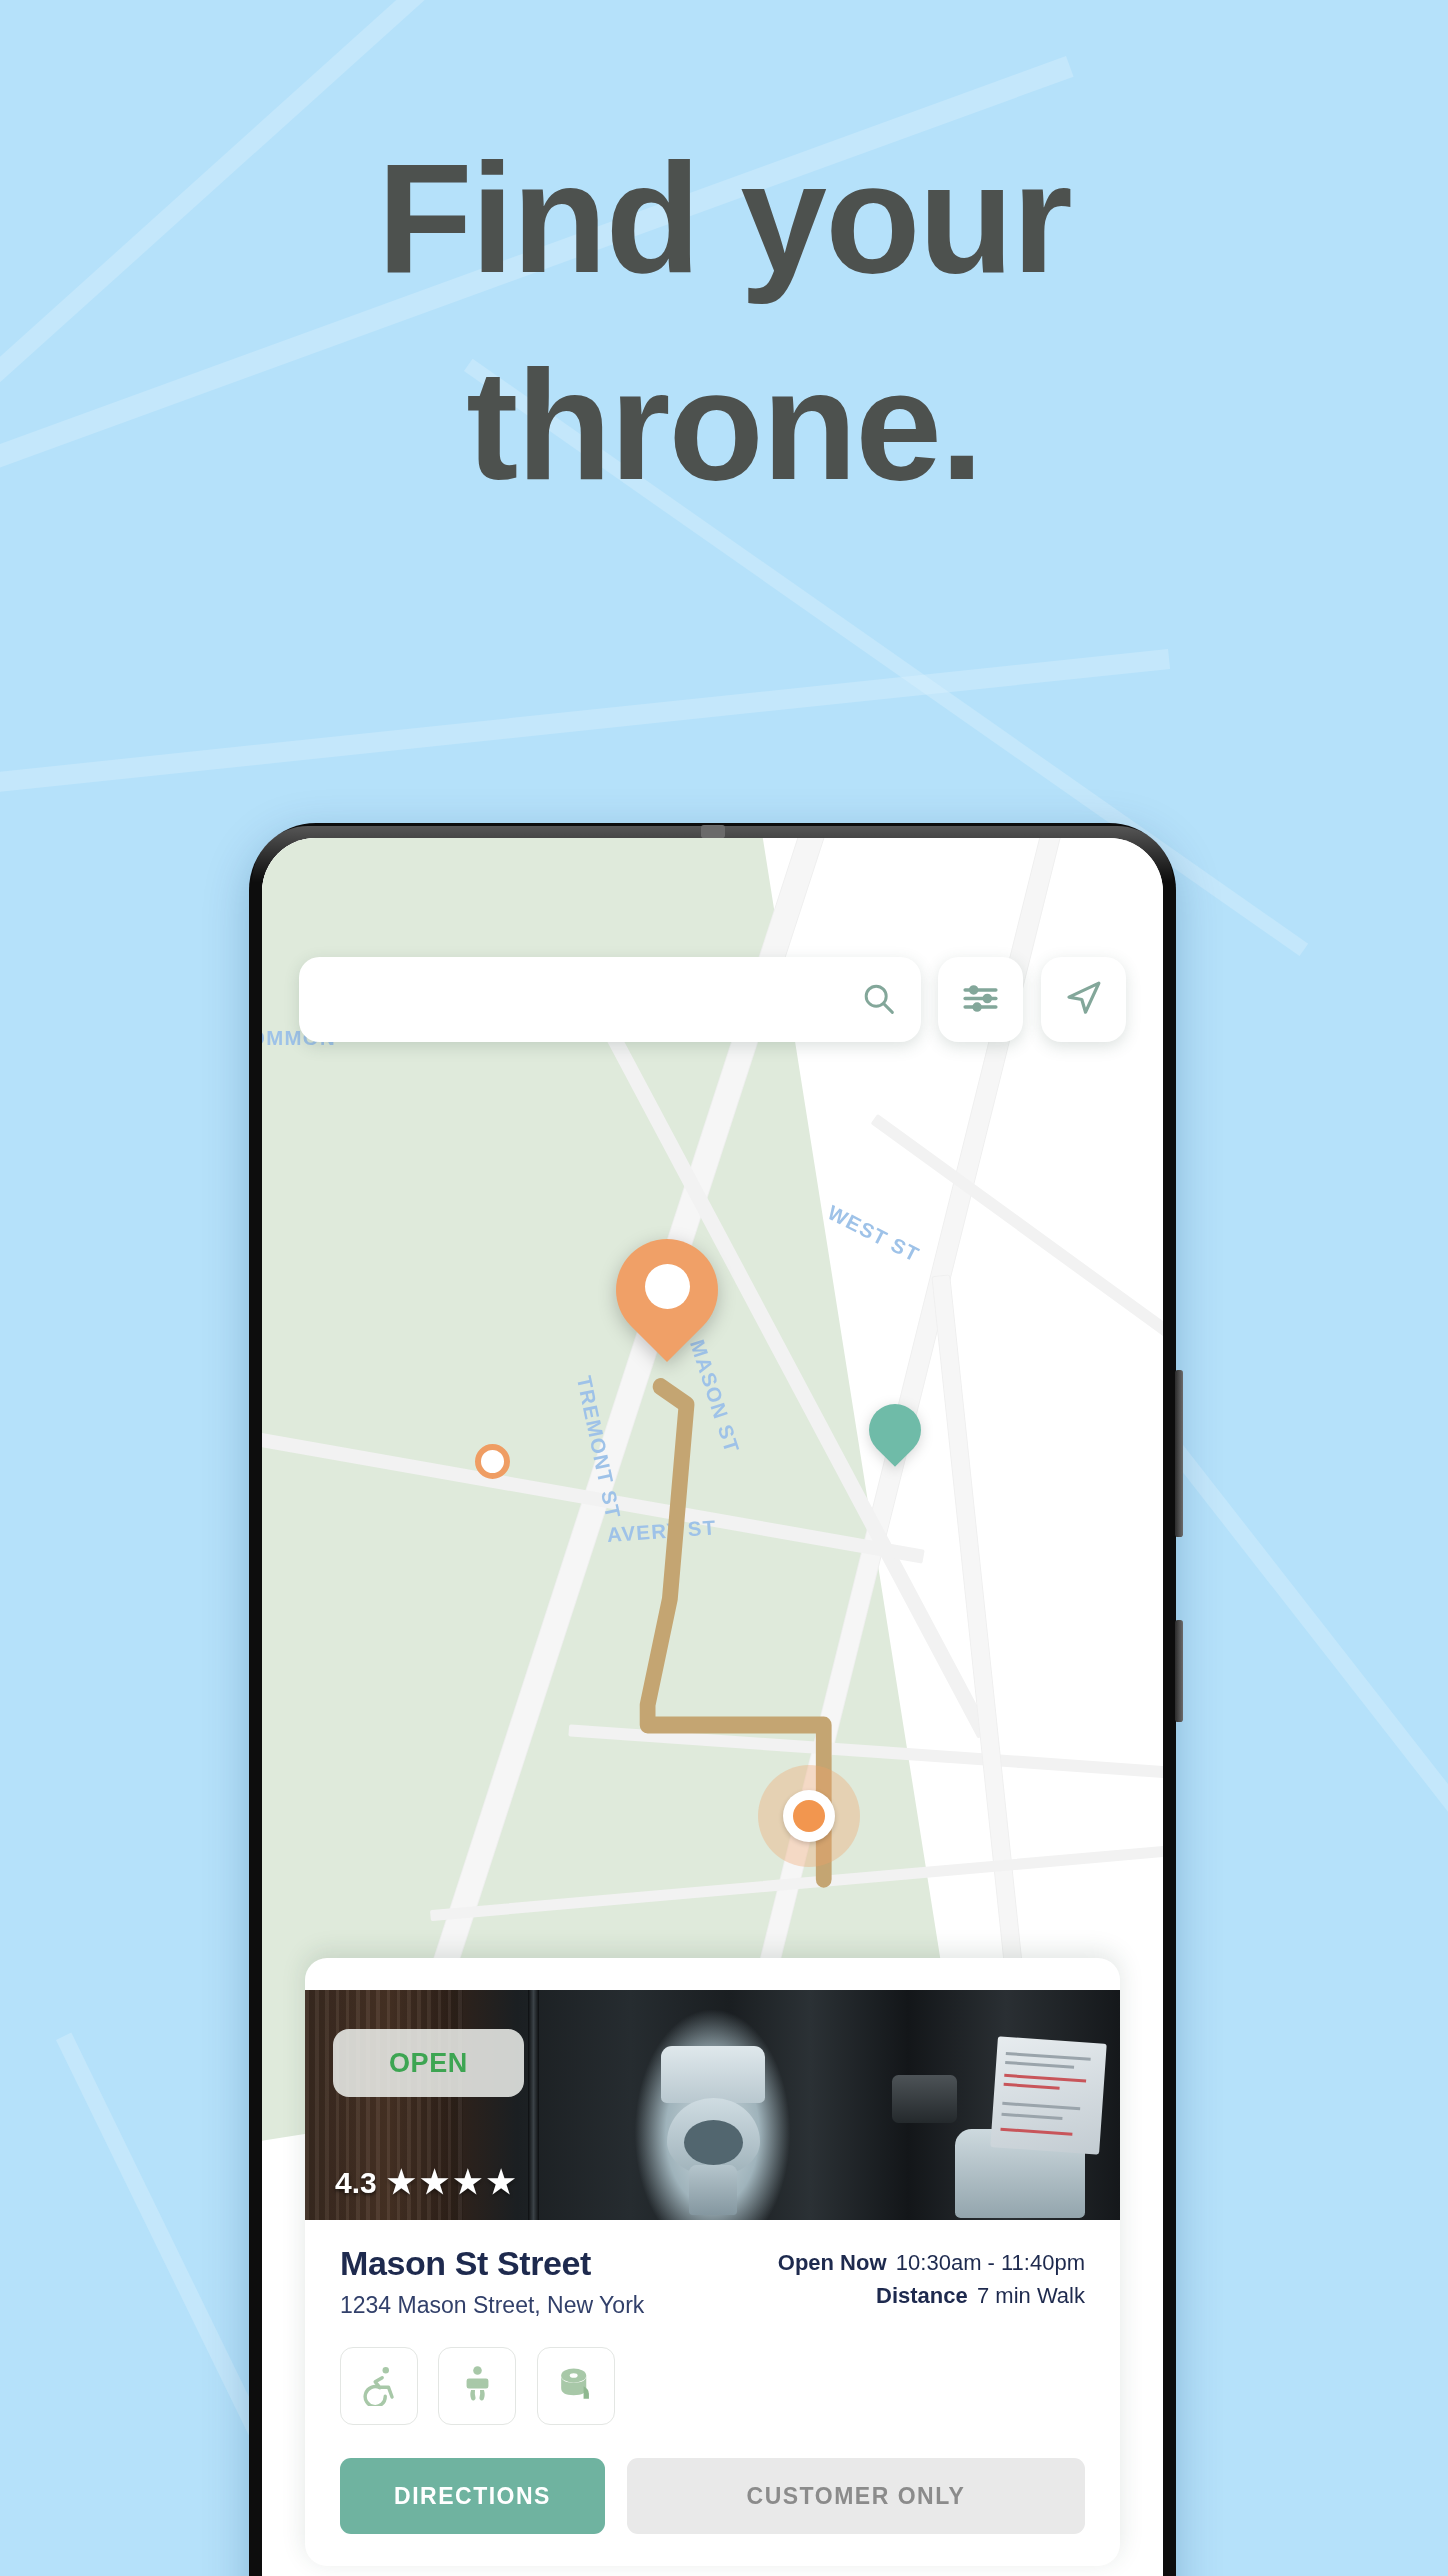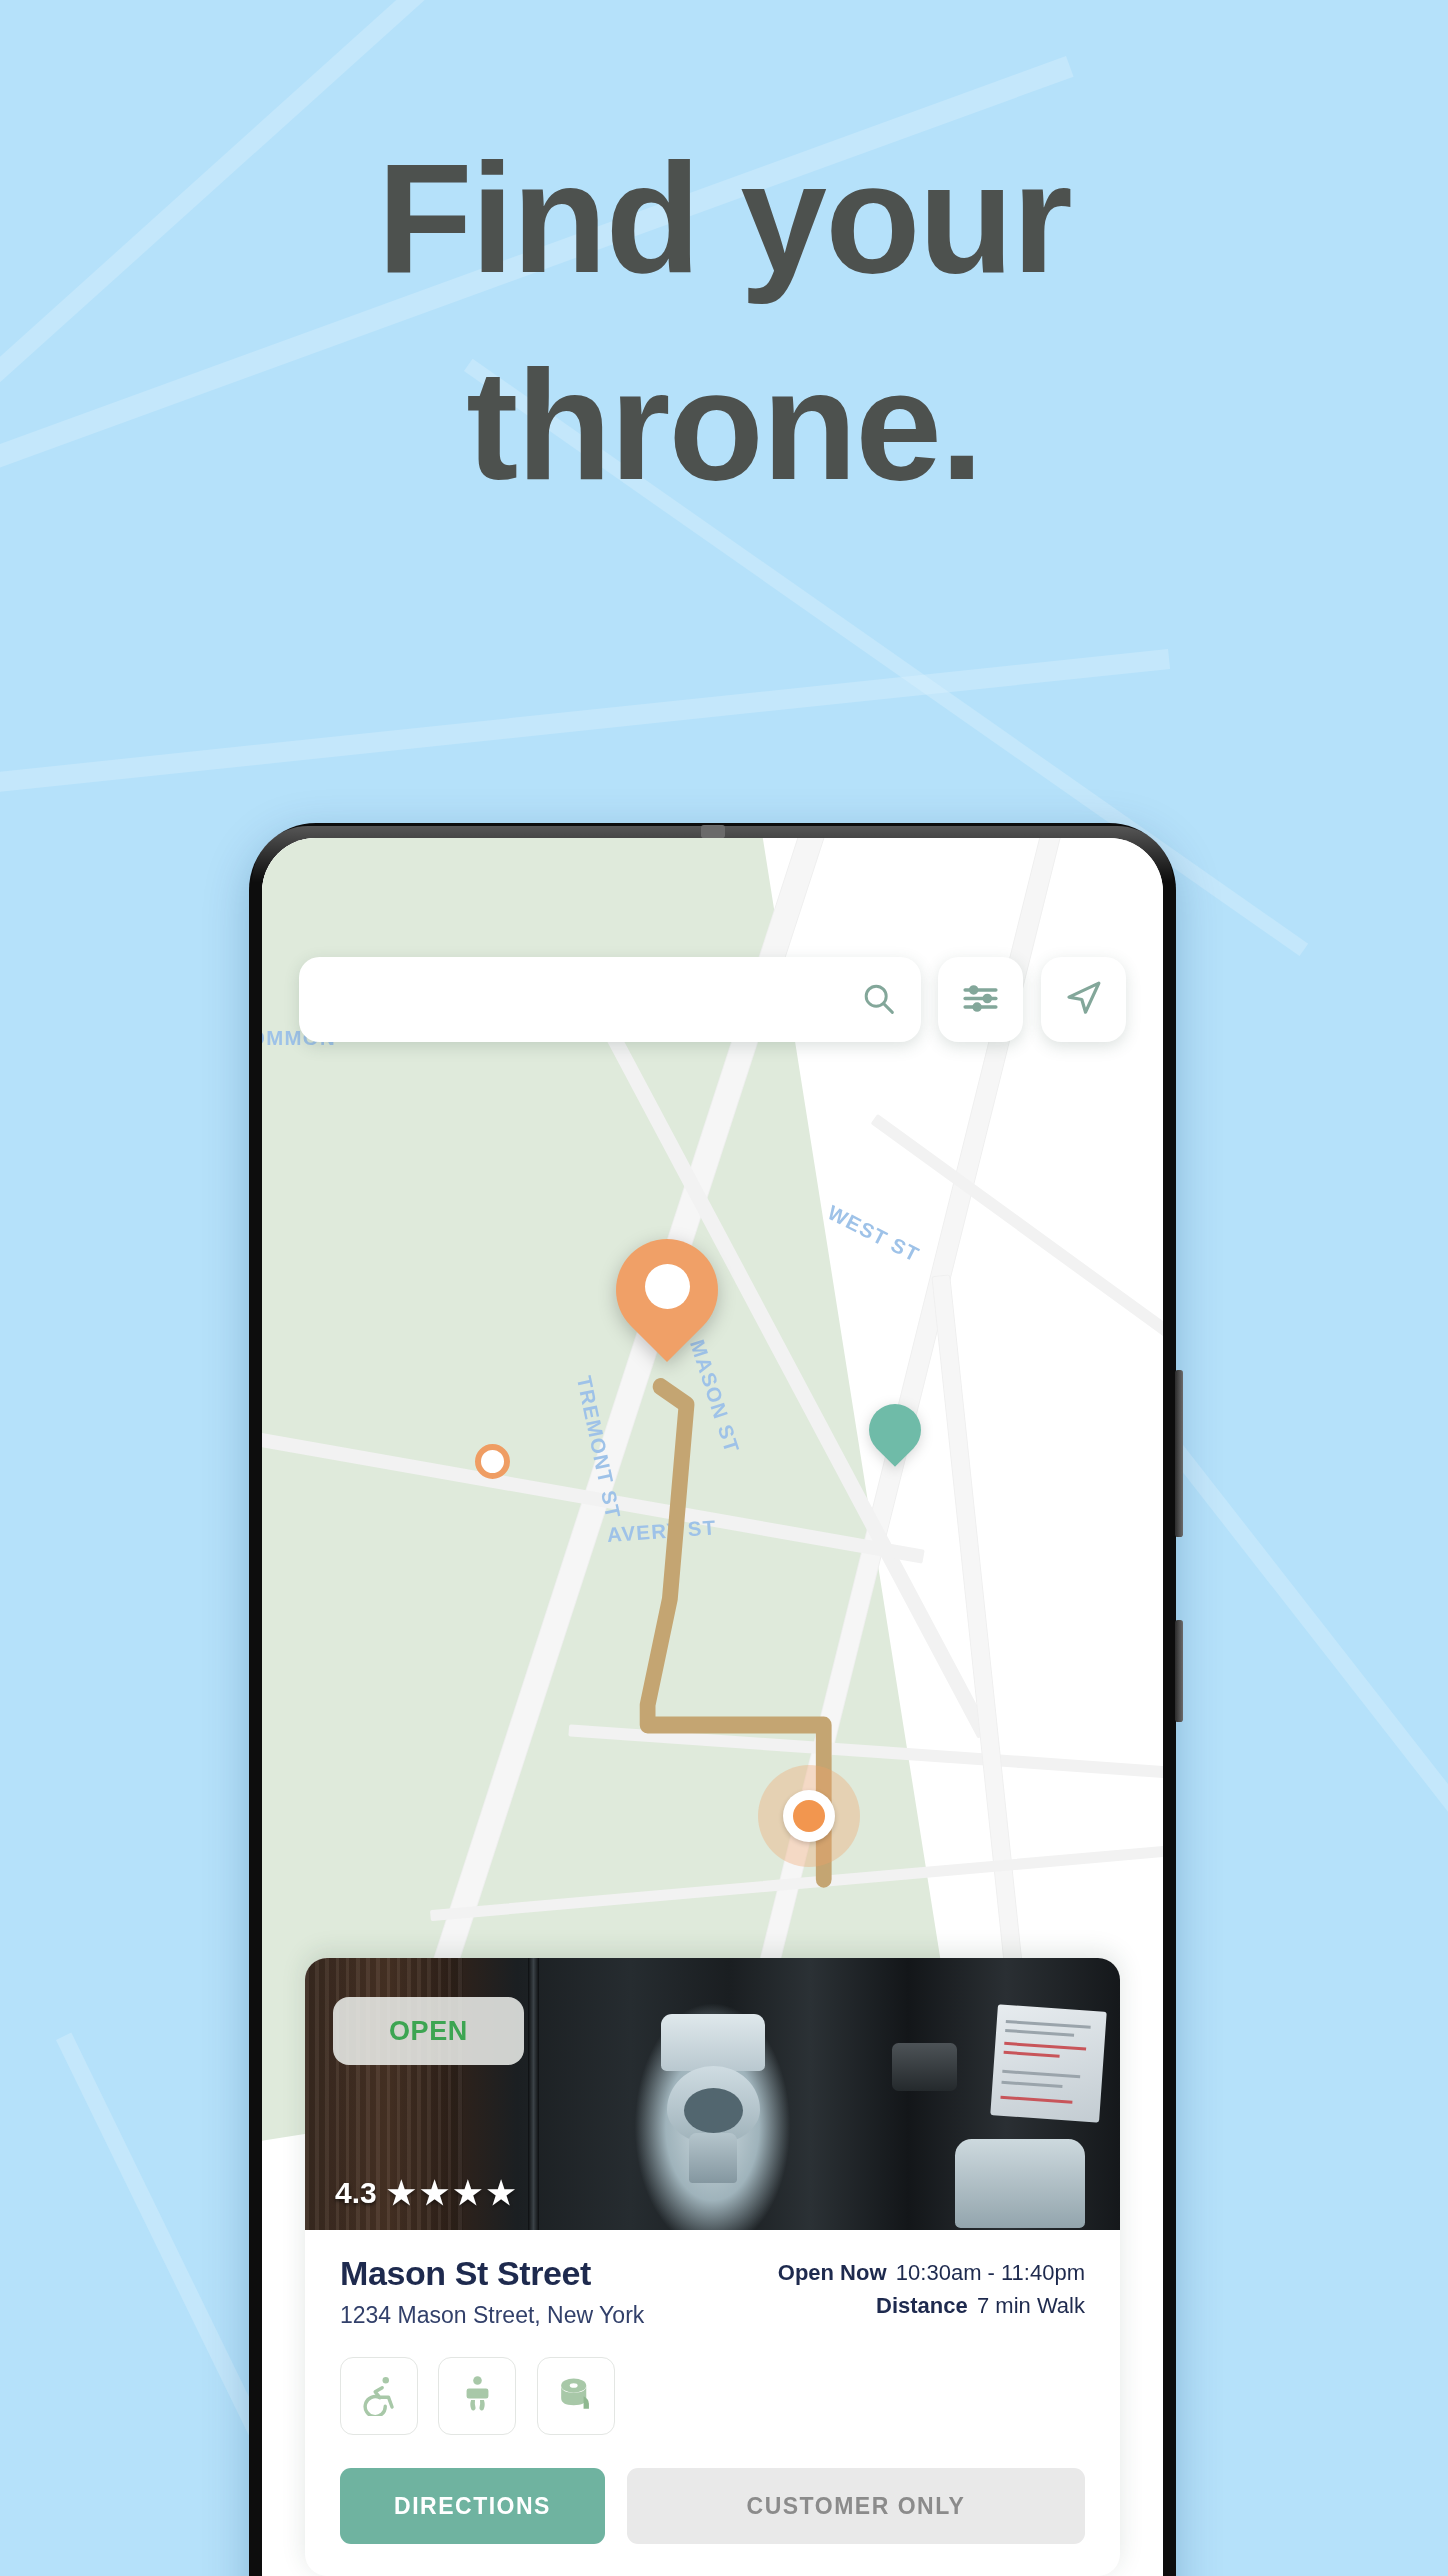--- a/index.html
+++ b/index.html
@@ -189,28 +189,29 @@
     position:absolute;
     left:43px; right:43px; top:1120px;
     background:#fff;
     border-radius:22px;
     box-shadow:0 -5.6px 24px rgba(30,60,50,.13);
     overflow:hidden;
     z-index:35;
   }
   #card-photo{
     position:relative;
-    height:272px;
+    height:230px;
     background:
       radial-gradient(ellipse 111px 176px at 50% 62%, #cfdbe0 0%, #9fb3bb 42%, rgba(120,140,150,0) 70%),
       linear-gradient(90deg,
         #3a2a20 0%, #4a3426 10%, #30221a 18%,
         #1b1f22 26%, #262c30 40%, #1a1e21 52%,
         #2b3135 62%, #131619 74%, #2a2f33 86%, #15181b 100%);
     overflow:hidden;
+    margin-top:32px;
   }
   
   #card-photo .grain{
     position:absolute; left:0; top:0; width:158px; height:100%;
     background:repeating-linear-gradient(90deg,
       rgba(255,255,255,.05) 0 3.7px, rgba(0,0,0,.10) 3.7px 10.2px);
   }
   
   #toilet{
     position:absolute; left:50%; top:56px; width:119px; height:165px;
@@ -272,21 +273,21 @@
     font-size:27px; font-weight:700; letter-spacing:0.6px;
   }
   #click-to-view{
     position:absolute; left:0; right:0; top:104px;
     text-align:center;
     color:#fff; font-size:31px; font-weight:700;
     text-shadow:0 1.9px 4.6px rgba(0,0,0,.55);
   }
   #rating{
     position:absolute; left:30px; bottom:20.4px;
-    display:flex; align-items:center; gap:10.2px;
+    display:flex; gap:10.2px;
     color:#fff; font-size:30px; font-weight:700;
     text-shadow:0 1.9px 3.7px rgba(0,0,0,.6);
   }
   #rating .stars{ display:flex; gap:4.6px; }
   #rating .star{ font-size:32px; line-height:1; color:#fff;
     text-shadow:0 1.9px 3.7px rgba(0,0,0,.45); }
 
   
   #card-body{ padding:24px 35px 32px; }
   #info-row{ display:flex; justify-content:space-between; align-items:flex-start; }

